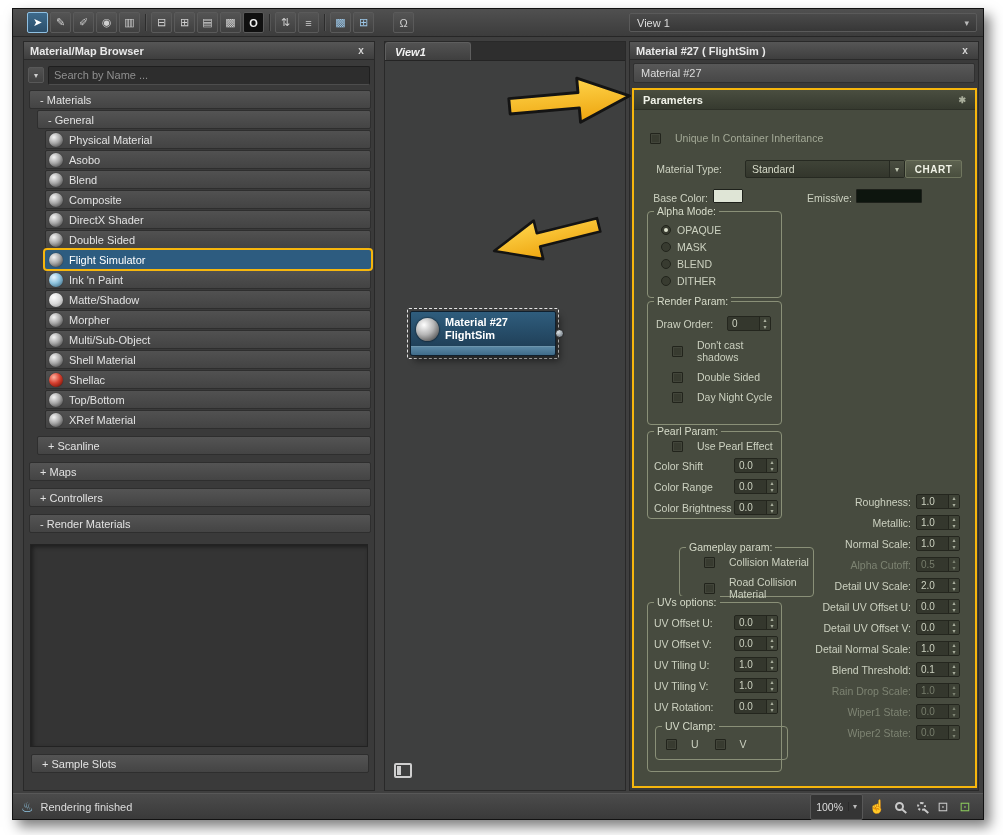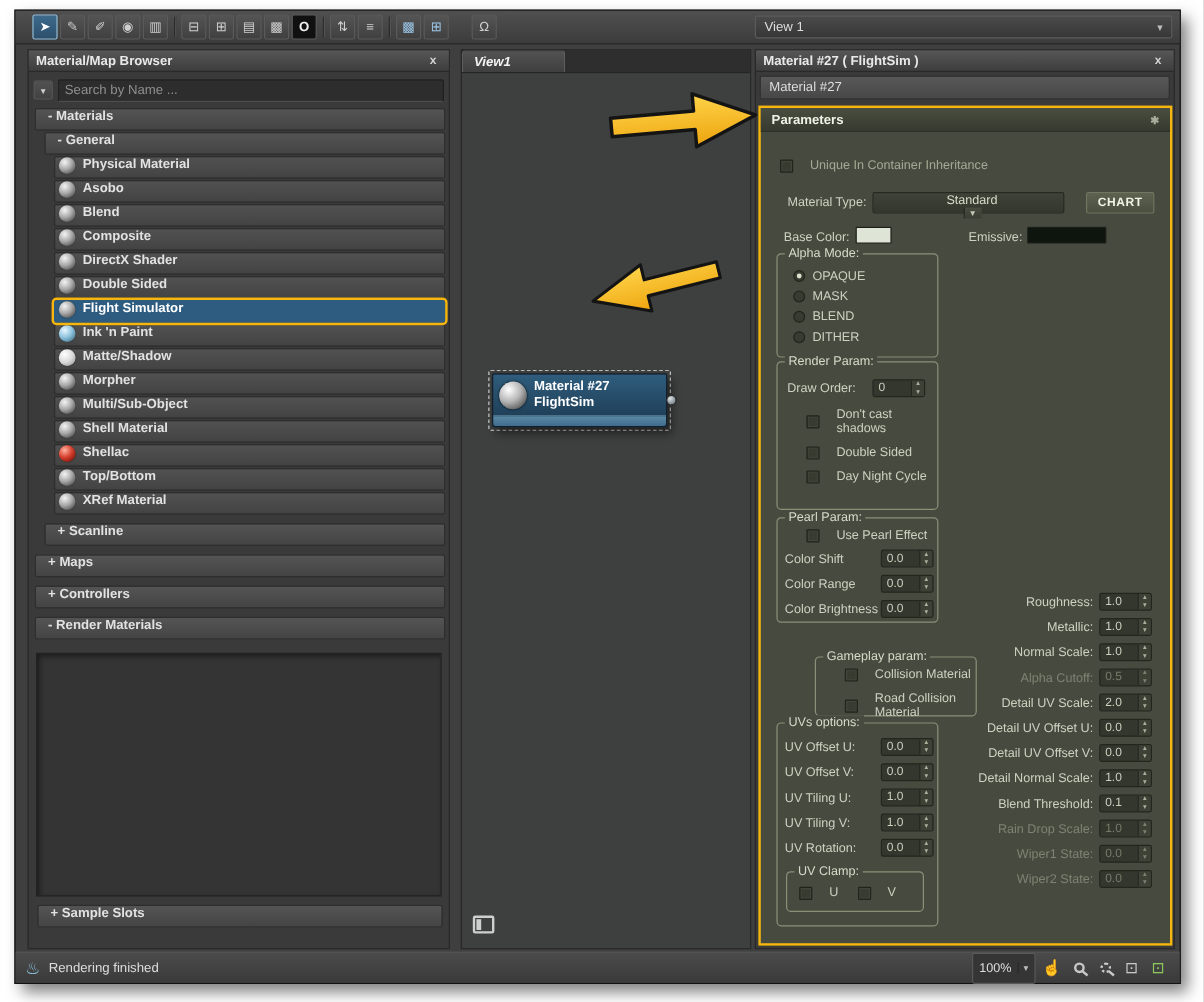--- a/index.html
+++ b/index.html
@@ -24,21 +24,21 @@
   .panel-title { height:18px; background:linear-gradient(#565656,#3e3e3e); border-bottom:1px solid #2a2a2a; color:#e9e9e9; font-size:11px; font-weight:bold; display:flex; align-items:center; padding:0 6px; }
   .panel-title .close { margin-left:auto; color:#d5d5d5; font-size:10px; font-weight:bold; width:14px; text-align:center; }
 
   
   #browser { left:10px; width:352px; }
   #browser-search { position:absolute; left:2px; right:2px; top:20px; height:26px; display:flex; align-items:center; gap:4px; padding:0 2px; }
   #browser-search .dd { width:16px; height:16px; color:#cfcfcf; font-size:8px; display:flex; align-items:center; justify-content:center; background:linear-gradient(#525252,#414141); border:1px solid #585858; border-radius:2px; }
   #browser-search input { flex:1; height:19px; background:#2d2d2d; border:1px solid #1e1e1e; border-bottom-color:#4d4d4d; border-radius:2px; color:#c5c5c5; font-size:11px; padding:0 5px; outline:none; }
   #browser-search input::placeholder { color:#8f8f8f; }
   #browser-rows { position:absolute; left:3px; right:3px; top:48px; }
-  .brow { height:19px; margin-bottom:1px; display:flex; font-size:11px; color:#e2e2e2; border:1px solid #2e2e2e; border-radius:2px; background:linear-gradient(#545454,#444444);font-weight:bold; }
+  .brow { height:19px; margin-bottom:1px; display:flex; align-items:center; font-size:11px; color:#e2e2e2; border:1px solid #2e2e2e; border-radius:2px; background:linear-gradient(#545454,#444444); }
   .brow[data-kind="cat0"] { margin-left:2px; padding-left:10px; }
   .brow[data-kind="cat1"] { margin-left:10px; padding-left:10px; }
   .brow[data-kind="item"] { margin-left:18px; padding-left:3px; gap:6px; background:linear-gradient(#515151,#434343); }
   .brow[data-gap="yes"] { margin-top:7px; }
   .brow[data-state="selected"] { background:#2d5c80; border-color:#2d5c80; color:#fff; outline:2px solid #f6b60d; }
   .sphere { width:14px; height:14px; border-radius:50%; flex:none; background:radial-gradient(circle at 35% 30%, #f4f4f4, #a9a9a9 45%, #5a5a5a 80%, #383838); box-shadow:0 0 1px #1d1d1d; }
   .sphere[data-icon="sphere-blue"] { background:radial-gradient(circle at 35% 30%, #eaf7ff, #8fc3dd 45%, #47768f 85%); }
   .sphere[data-icon="sphere-white"] { background:radial-gradient(circle at 35% 30%, #ffffff, #d9d9d9 50%, #9b9b9b 90%); }
   .sphere[data-icon="sphere-red"] { background:radial-gradient(circle at 35% 30%, #ffb2a0, #d64030 45%, #7c1508 85%); }
   #scene-box { position:absolute; left:6px; right:6px; top:502px; height:203px; background:#343434; border:1px solid #222; box-shadow:inset 2px 2px 4px rgba(0,0,0,.45); }
@@ -365,21 +365,21 @@
         <span id="rollout-grip" data-name="rollout-pin-icon">✱</span>
       </div>
       <div id="rollout-body" data-name="parameters-rollout-body">
 
         <div class="abs cbrow" style="left:16px; top:22px;" data-name="unique-inheritance-row">
           <span class="cb" data-name="unique-inheritance-checkbox"></span>
           <span class="dim" data-name="unique-inheritance-label">Unique In Container Inheritance</span>
         </div>
 
         <div class="abs rlabel" style="left:0; top:53px; width:88px;" data-name="material-type-label">Material Type:</div>
-        <div class="combo" style="left:93px; top:50px; width:160px;flex-direction:column;" data-name="material-type-dropdown">
+        <div class="combo" style="left:111px; top:50px; width:160px;" data-name="material-type-dropdown">
           <span class="cval" data-name="material-type-value">Standard</span>
           <span class="carr" data-name="chevron-down-icon">
               <span>▾</span>
             </span>
         </div>
         <div id="chart-btn" style="left:271px; top:50px; width:57px;" data-name="chart-button">
           <span data-name="chart-button-label">CHART</span>
         </div>
 
         <div class="abs rlabel" style="left:0; top:82px; width:74px;" data-name="base-color-label">Base Color:</div>
@@ -555,21 +555,21 @@
                 <span data-name="uv-field-label">UV Rotation:</span>
                 <span class="spin" data-name="uv-field-spinner">
                   <span class="sval" data-name="uv-field-value">0.0</span>
                   <span class="sarr" data-name="spinner-arrows-icon">
                     <i>▴</i>
                     <i>▾</i>
                   </span>
                 </span>
               </div>
             </div>
-          <div class="group" style="position:relative; left:7px; top:12px; width:115px; height:34px;" data-name="uv-clamp-group">
+          <div class="group" style="position:relative; left:7px; top:12px; width:133px; height:34px;" data-name="uv-clamp-group">
             <span class="gtitle" data-name="uv-clamp-title">UV Clamp:</span>
             <div style="display:flex; gap:16px; margin:11px 0 0 10px;" data-name="uv-clamp-row">
               <span class="cbrow" data-name="uv-clamp-u">
                   <span class="cb" data-name="checkbox-icon"></span>
                   <span data-name="uv-clamp-u-label">U</span>
                 </span>
               <span class="cbrow" data-name="uv-clamp-v">
                   <span class="cb" data-name="checkbox-icon"></span>
                   <span data-name="uv-clamp-v-label">V</span>
                 </span>

